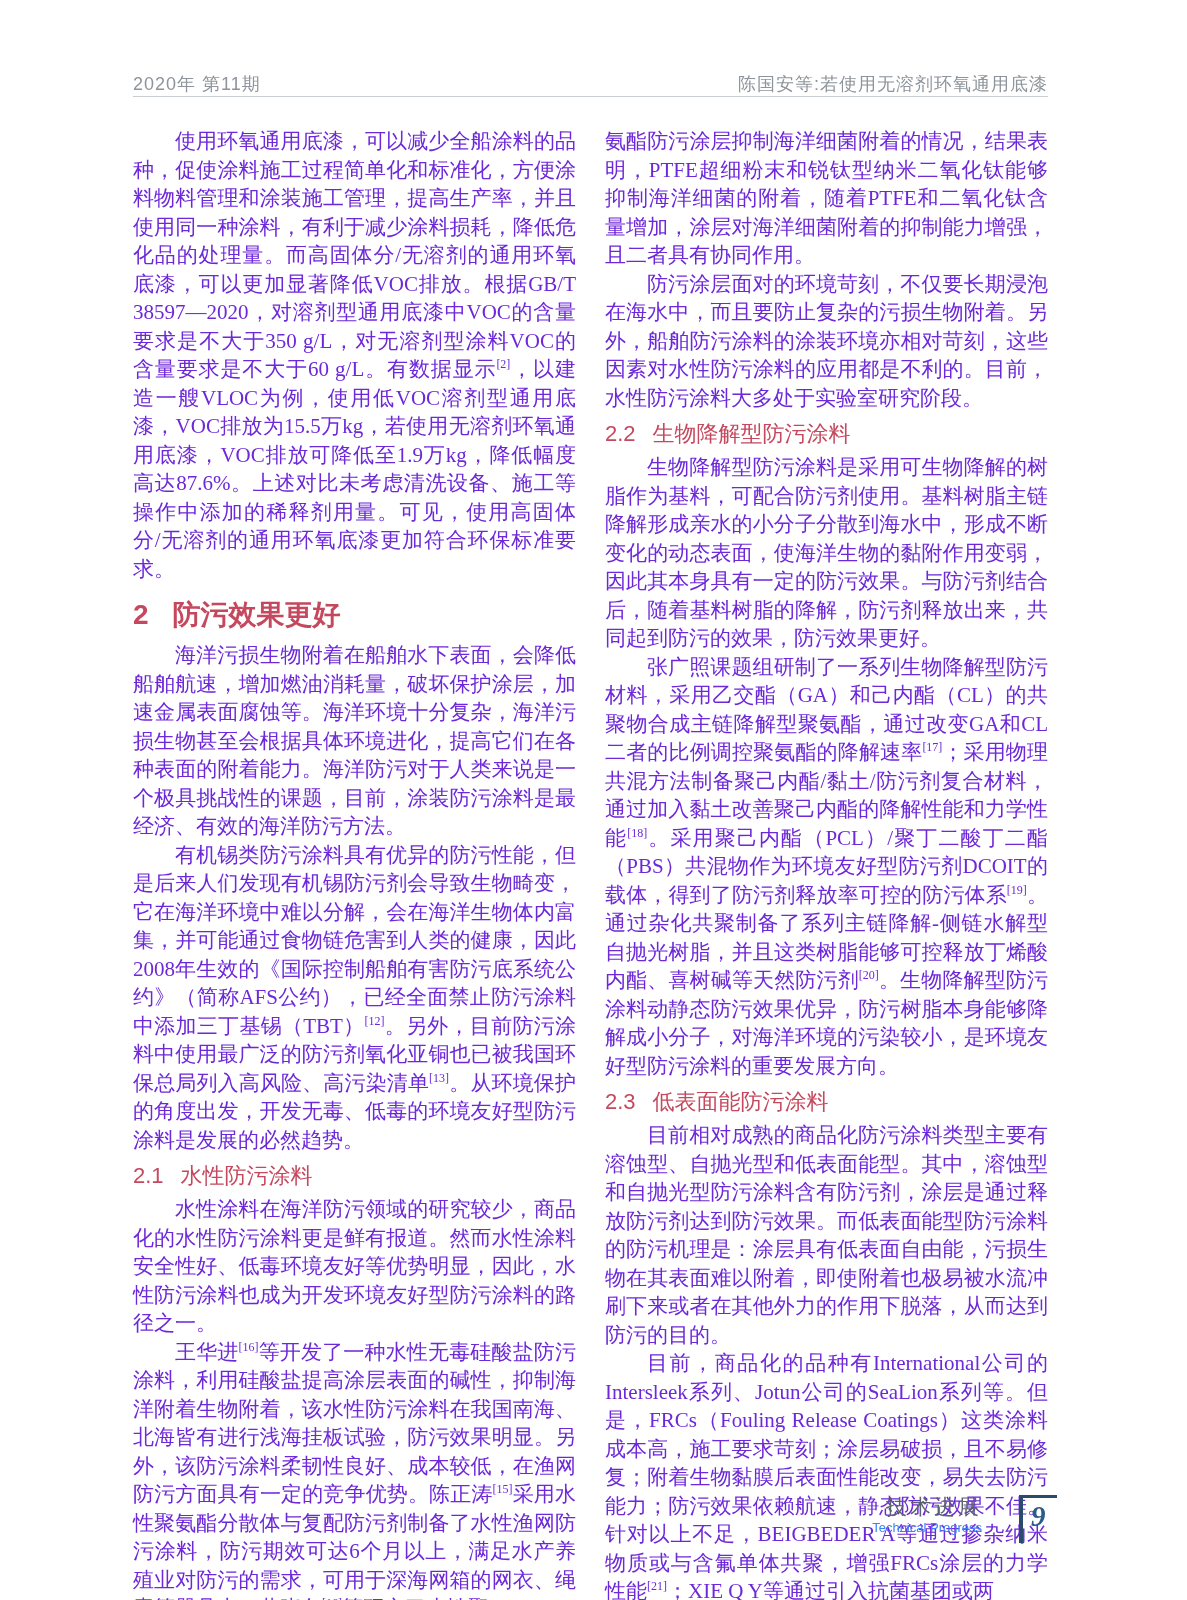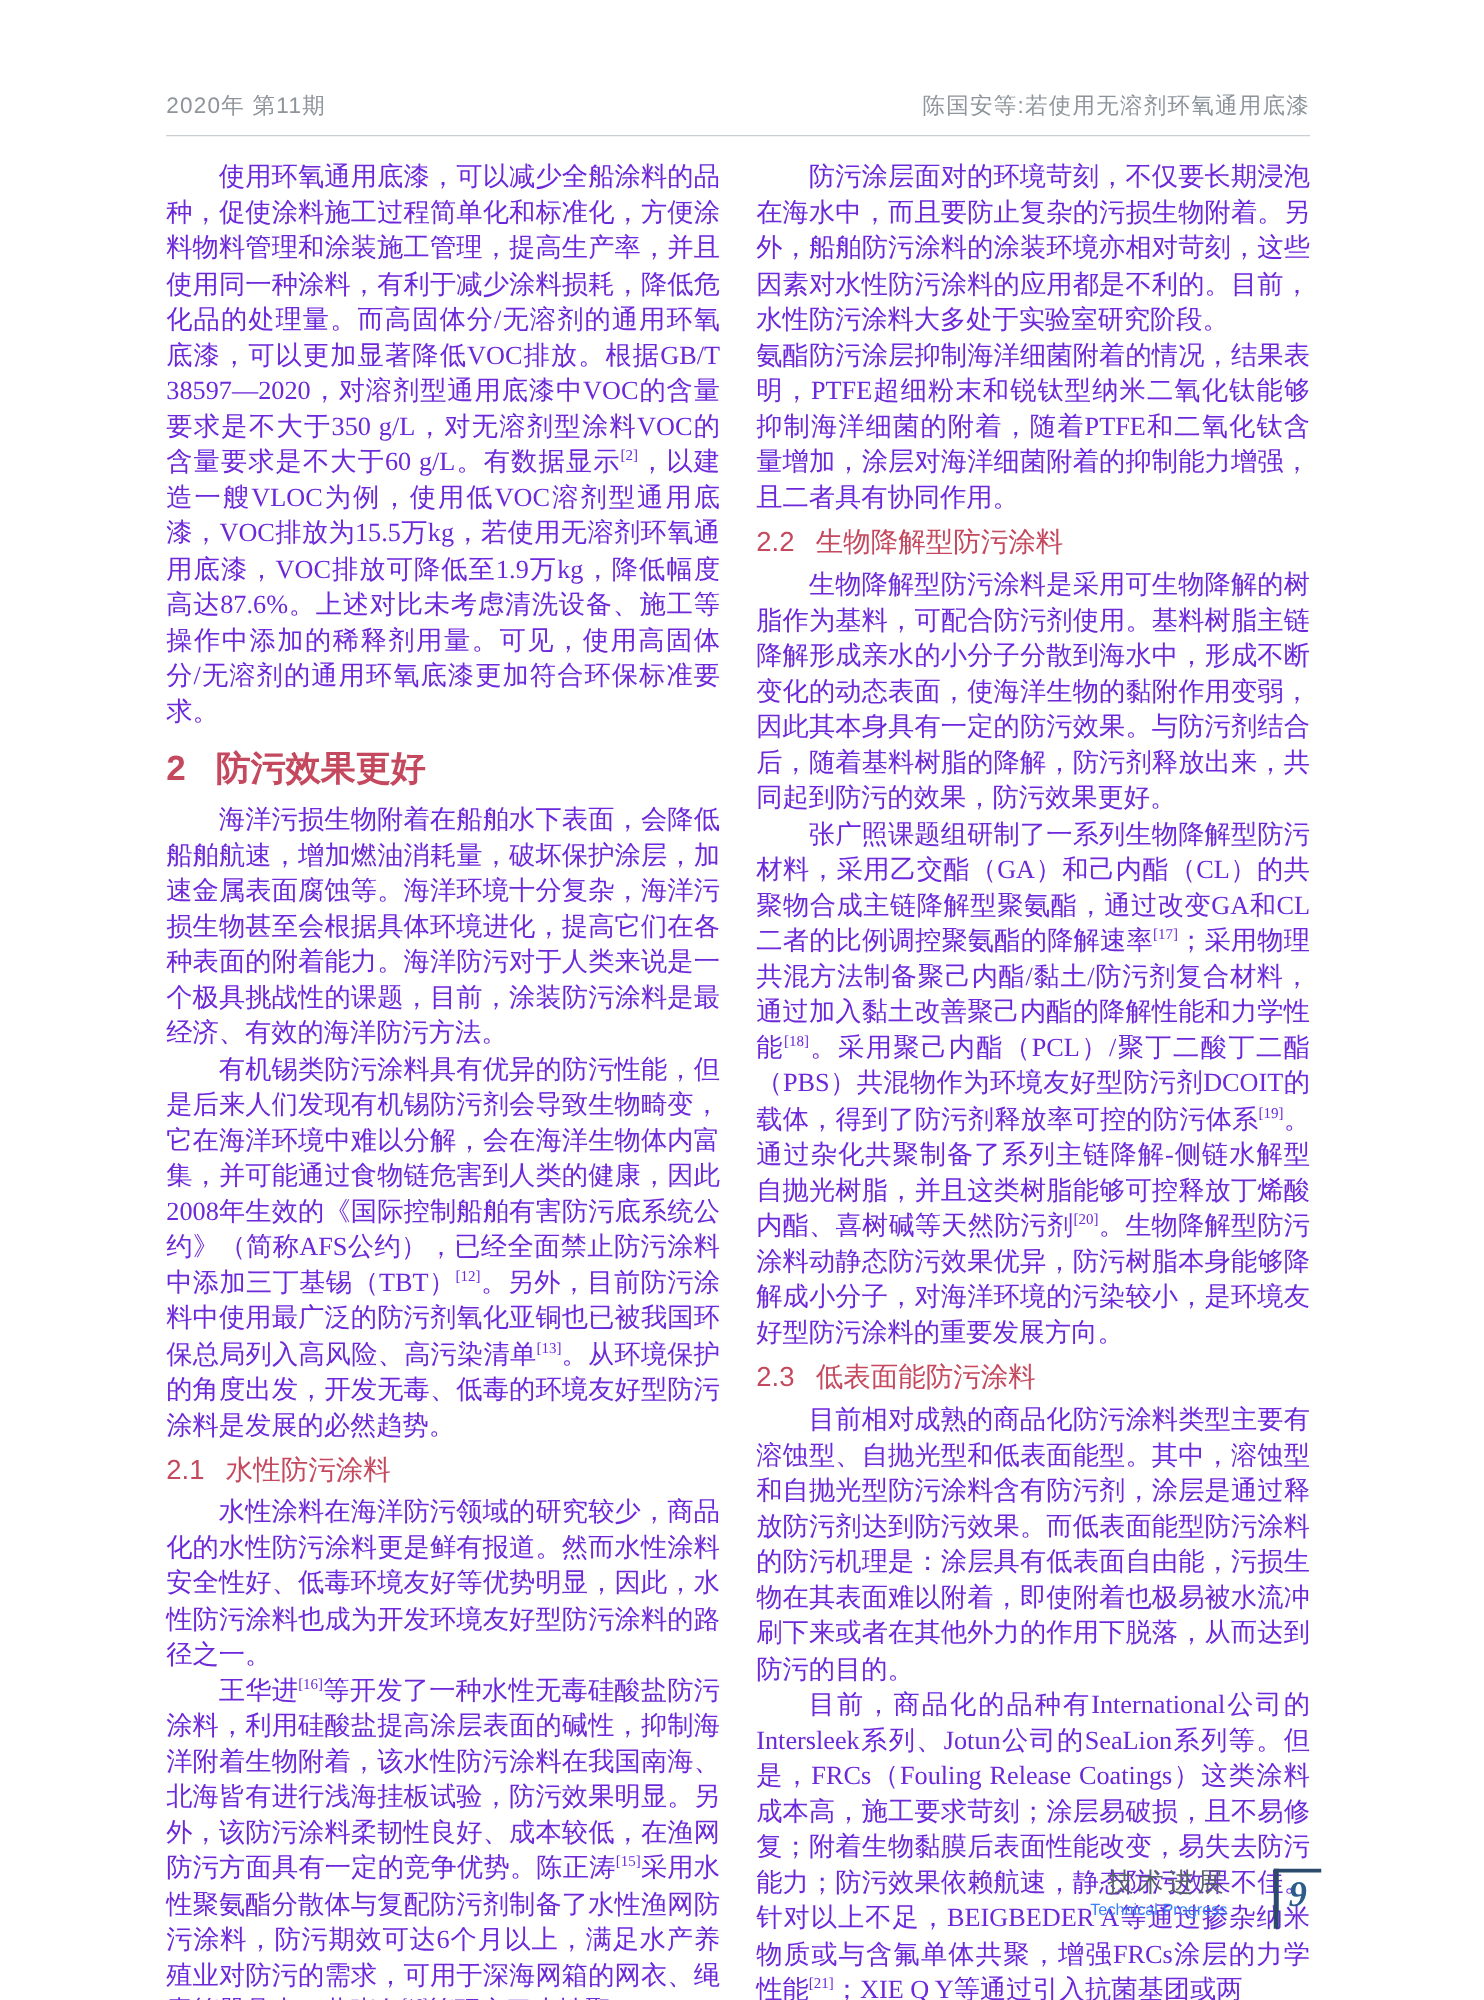--- a/index.html
+++ b/index.html
@@ -14,21 +14,21 @@
 
   
   .header {
     position: absolute;
     left: 133px;
     right: 139px;
     top: 72px;
     display: flex;
     justify-content: space-between;
     align-items: flex-end;
-    padding-bottom: 12px;
+    padding-bottom: 0;
     border-bottom: 1px solid #c9ced3;
     font-family: "Liberation Sans", "DejaVu Sans", sans-serif;
     font-size: 18px;
     color: #8d949b;
     letter-spacing: 1px;
   }
 
   
   .main {
     position: absolute;
@@ -128,22 +128,22 @@
   <div class="col">
       <p class="para">使用环氧通用底漆，可以减少全船涂料的品种，促使涂料施工过程简单化和标准化，方便涂料物料管理和涂装施工管理，提高生产率，并且使用同一种涂料，有利于减少涂料损耗，降低危化品的处理量。而高固体分/无溶剂的通用环氧底漆，可以更加显著降低VOC排放。根据GB/T 38597—2020，对溶剂型通用底漆中VOC的含量要求是不大于350 g/L，对无溶剂型涂料VOC的含量要求是不大于60 g/L。有数据显示<sup class="ref">[2]</sup>，以建造一艘VLOC为例，使用低VOC溶剂型通用底漆，VOC排放为15.5万kg，若使用无溶剂环氧通用底漆，VOC排放可降低至1.9万kg，降低幅度高达87.6%。上述对比未考虑清洗设备、施工等操作中添加的稀释剂用量。可见，使用高固体分/无溶剂的通用环氧底漆更加符合环保标准要求。</p>
       <div class="sec-heading"><span class="sec-num">2</span><span class="sec-title">防污效果更好</span></div>
       <p class="para">海洋污损生物附着在船舶水下表面，会降低船舶航速，增加燃油消耗量，破坏保护涂层，加速金属表面腐蚀等。海洋环境十分复杂，海洋污损生物甚至会根据具体环境进化，提高它们在各种表面的附着能力。海洋防污对于人类来说是一个极具挑战性的课题，目前，涂装防污涂料是最经济、有效的海洋防污方法。</p>
       <p class="para">有机锡类防污涂料具有优异的防污性能，但是后来人们发现有机锡防污剂会导致生物畸变，它在海洋环境中难以分解，会在海洋生物体内富集，并可能通过食物链危害到人类的健康，因此2008年生效的《国际控制船舶有害防污底系统公约》（简称AFS公约），已经全面禁止防污涂料中添加三丁基锡（TBT）<sup class="ref">[12]</sup>。另外，目前防污涂料中使用最广泛的防污剂氧化亚铜也已被我国环保总局列入高风险、高污染清单<sup class="ref">[13]</sup>。从环境保护的角度出发，开发无毒、低毒的环境友好型防污涂料是发展的必然趋势。</p>
       <div class="sub-heading"><span class="sec-num">2.1</span><span class="sec-title">水性防污涂料</span></div>
       <p class="para">水性涂料在海洋防污领域的研究较少，商品化的水性防污涂料更是鲜有报道。然而水性涂料安全性好、低毒环境友好等优势明显，因此，水性防污涂料也成为开发环境友好型防污涂料的路径之一。</p>
       <p class="para">王华进<sup class="ref">[16]</sup>等开发了一种水性无毒硅酸盐防污涂料，利用硅酸盐提高涂层表面的碱性，抑制海洋附着生物附着，该水性防污涂料在我国南海、北海皆有进行浅海挂板试验，防污效果明显。另外，该防污涂料柔韧性良好、成本较低，在渔网防污方面具有一定的竞争优势。陈正涛<sup class="ref">[15]</sup>采用水性聚氨酯分散体与复配防污剂制备了水性渔网防污涂料，防污期效可达6个月以上，满足水产养殖业对防污的需求，可用于深海网箱的网衣、绳索等器具上。黄晓冬<sup class="ref">[16]</sup>等研究了水性聚</p>
     </div>
   <div class="col">
+      <p class="para no-indent">氨酯防污涂层抑制海洋细菌附着的情况，结果表明，PTFE超细粉末和锐钛型纳米二氧化钛能够抑制海洋细菌的附着，随着PTFE和二氧化钛含量增加，涂层对海洋细菌附着的抑制能力增强，且二者具有协同作用。</p>
       <p class="para">防污涂层面对的环境苛刻，不仅要长期浸泡在海水中，而且要防止复杂的污损生物附着。另外，船舶防污涂料的涂装环境亦相对苛刻，这些因素对水性防污涂料的应用都是不利的。目前，水性防污涂料大多处于实验室研究阶段。</p>
-      <p class="para no-indent">氨酯防污涂层抑制海洋细菌附着的情况，结果表明，PTFE超细粉末和锐钛型纳米二氧化钛能够抑制海洋细菌的附着，随着PTFE和二氧化钛含量增加，涂层对海洋细菌附着的抑制能力增强，且二者具有协同作用。</p>
       <div class="sub-heading"><span class="sec-num">2.2</span><span class="sec-title">生物降解型防污涂料</span></div>
       <p class="para">生物降解型防污涂料是采用可生物降解的树脂作为基料，可配合防污剂使用。基料树脂主链降解形成亲水的小分子分散到海水中，形成不断变化的动态表面，使海洋生物的黏附作用变弱，因此其本身具有一定的防污效果。与防污剂结合后，随着基料树脂的降解，防污剂释放出来，共同起到防污的效果，防污效果更好。</p>
       <p class="para">张广照课题组研制了一系列生物降解型防污材料，采用乙交酯（GA）和己内酯（CL）的共聚物合成主链降解型聚氨酯，通过改变GA和CL二者的比例调控聚氨酯的降解速率<sup class="ref">[17]</sup>；采用物理共混方法制备聚己内酯/黏土/防污剂复合材料，通过加入黏土改善聚己内酯的降解性能和力学性能<sup class="ref">[18]</sup>。采用聚己内酯（PCL）/聚丁二酸丁二酯（PBS）共混物作为环境友好型防污剂DCOIT的载体，得到了防污剂释放率可控的防污体系<sup class="ref">[19]</sup>。通过杂化共聚制备了系列主链降解-侧链水解型自抛光树脂，并且这类树脂能够可控释放丁烯酸内酯、喜树碱等天然防污剂<sup class="ref">[20]</sup>。生物降解型防污涂料动静态防污效果优异，防污树脂本身能够降解成小分子，对海洋环境的污染较小，是环境友好型防污涂料的重要发展方向。</p>
       <div class="sub-heading"><span class="sec-num">2.3</span><span class="sec-title">低表面能防污涂料</span></div>
       <p class="para">目前相对成熟的商品化防污涂料类型主要有溶蚀型、自抛光型和低表面能型。其中，溶蚀型和自抛光型防污涂料含有防污剂，涂层是通过释放防污剂达到防污效果。而低表面能型防污涂料的防污机理是：涂层具有低表面自由能，污损生物在其表面难以附着，即使附着也极易被水流冲刷下来或者在其他外力的作用下脱落，从而达到防污的目的。</p>
       <p class="para">目前，商品化的品种有International公司的Intersleek系列、Jotun公司的SeaLion系列等。但是，FRCs（Fouling Release Coatings）这类涂料成本高，施工要求苛刻；涂层易破损，且不易修复；附着生物黏膜后表面性能改变，易失去防污能力；防污效果依赖航速，静态防污效果不佳。针对以上不足，BEIGBEDER A等通过掺杂纳米物质或与含氟单体共聚，增强FRCs涂层的力学性能<sup class="ref">[21]</sup>；XIE Q Y等通过引入抗菌基团或两</p>
     </div>
 </div>
 
 <div class="footer">

